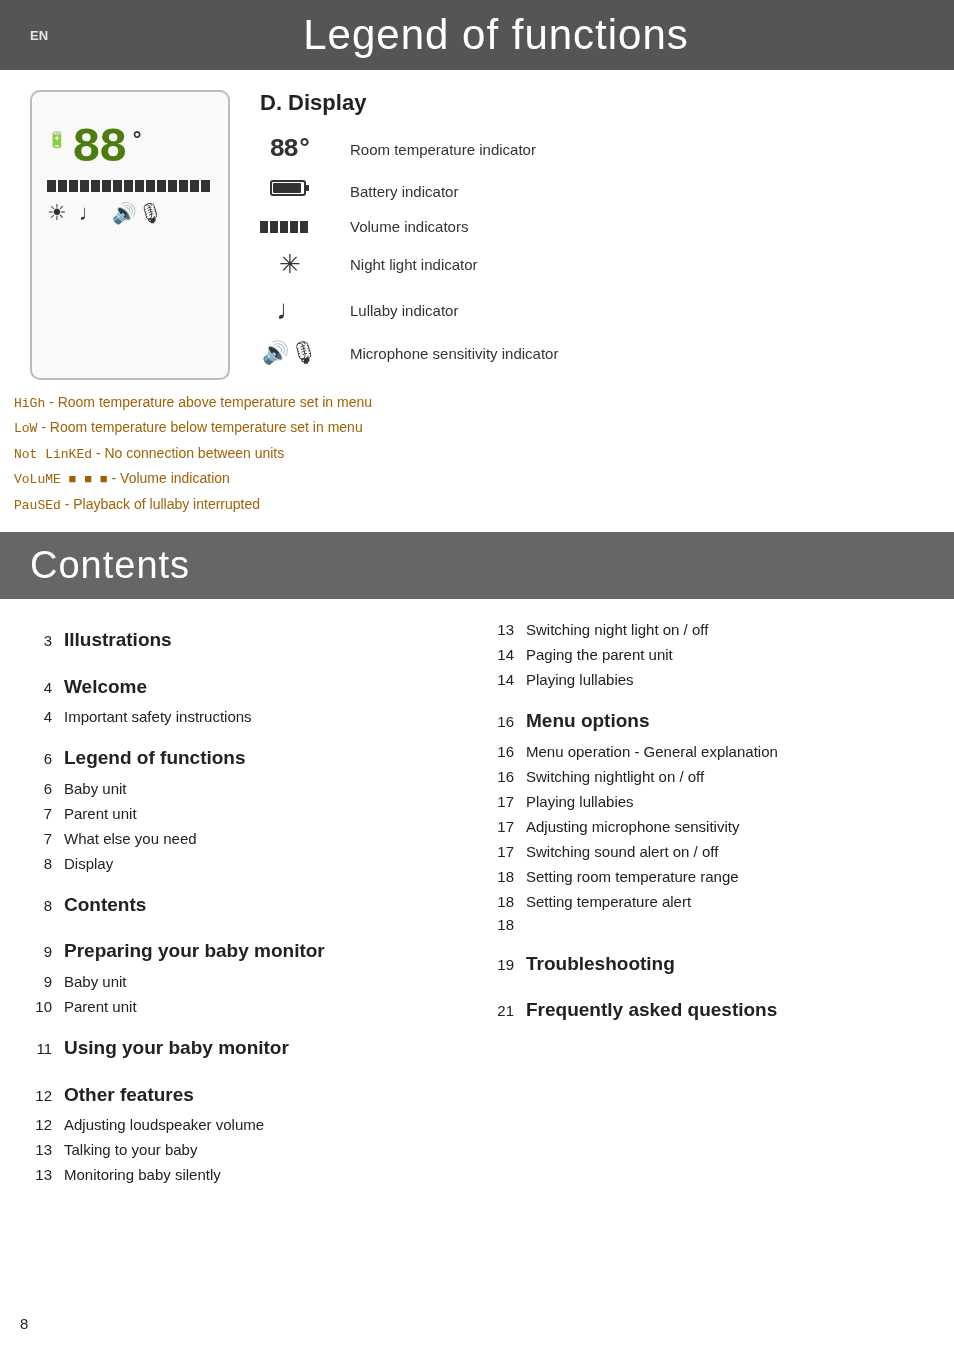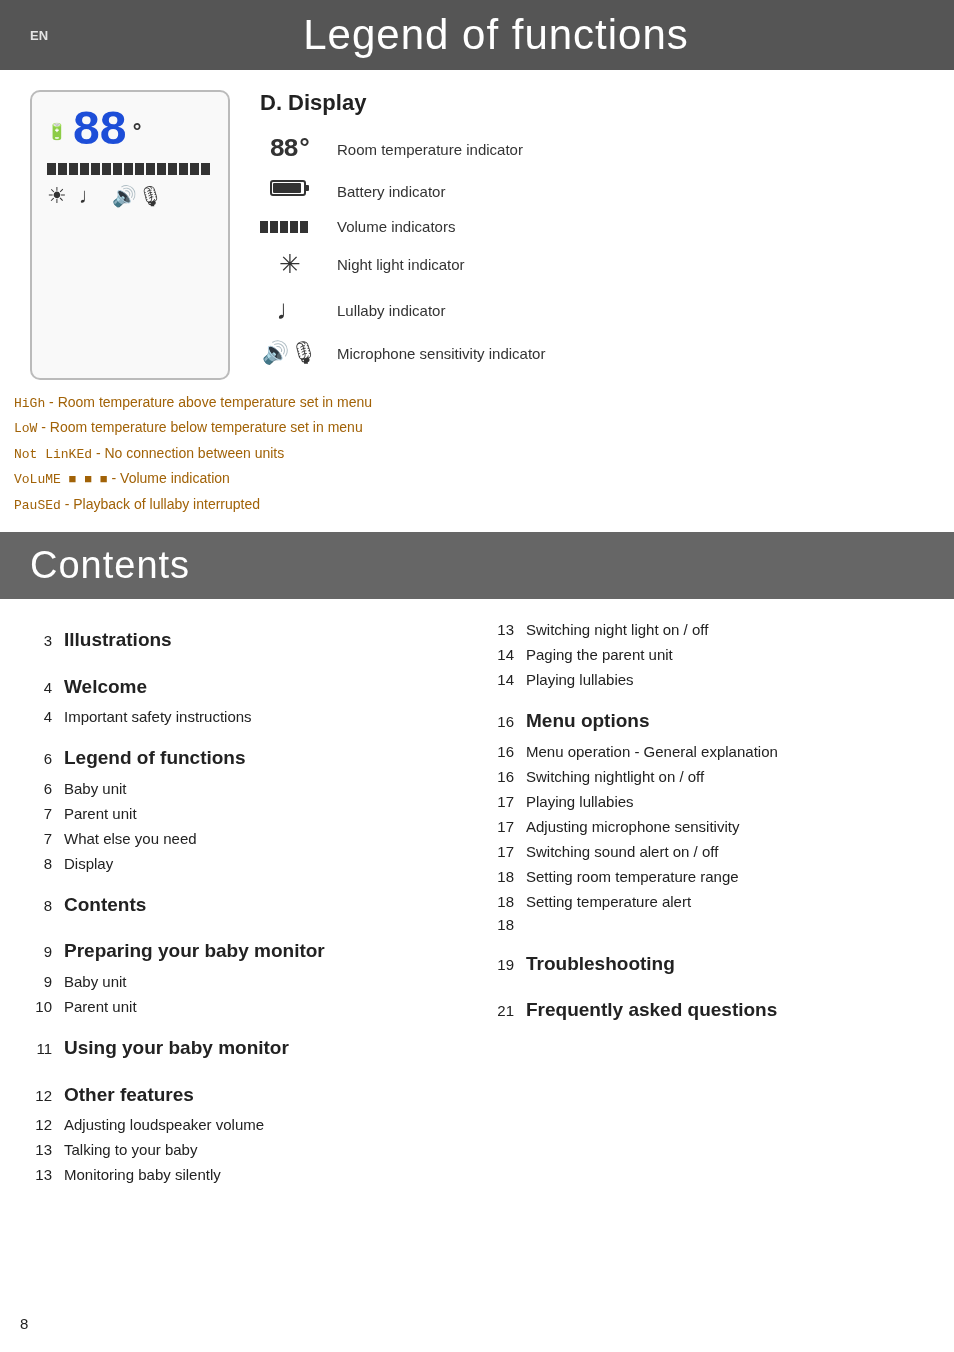--- a/index.html
+++ b/index.html
@@ -76,21 +76,21 @@
     }
     .legend-section-title {
       font-size: 22px;
       font-weight: bold;
       margin-bottom: 18px;
     }
     .legend-item {
       display: flex;
       align-items: center;
       margin-bottom: 14px;
-      gap: 17px;
+      gap: 30px;
     }
     .legend-icon {
       width: 60px;
       text-align: center;
       font-size: 22px;
       flex-shrink: 0;
     }
     .legend-label {
       font-size: 15px;
       color: #333;
@@ -167,21 +167,21 @@
   <span class="header-lang">EN</span>
   <span class="header-title">Legend of functions</span>
 </div>
 
 <div class="legend-section">
 
   <div class="device-mockup">
 
     <div class="device-top-row">
       <span style="font-size:16px;">🔋</span>
-      <span style="font-family:'Courier New',monospace;font-size:48px;font-weight:bold;color:#1d4ed8;line-height:1;letter-spacing:-2px;">88</span>
+      <span style="font-family:'Courier New',monospace;font-size:48px;font-weight:bold;color:#4d7c0f;line-height:1;letter-spacing:-2px;margin-top:17px;">88</span>
         <span style="font-family:'Courier New',monospace;font-size:22px;font-weight:bold;color:#333;vertical-align:top;margin-top:4px;">°</span>
     </div>
 
     <div style="display:flex;gap:2px;align-items:flex-end;width:100%;">
       <span style="display:inline-block;width:9px;height:12px;background:#333;"></span>
       <span style="display:inline-block;width:9px;height:12px;background:#333;"></span>
       <span style="display:inline-block;width:9px;height:12px;background:#333;"></span>
       <span style="display:inline-block;width:9px;height:12px;background:#333;"></span>
       <span style="display:inline-block;width:9px;height:12px;background:#333;"></span>
       <span style="display:inline-block;width:9px;height:12px;background:#333;"></span>

